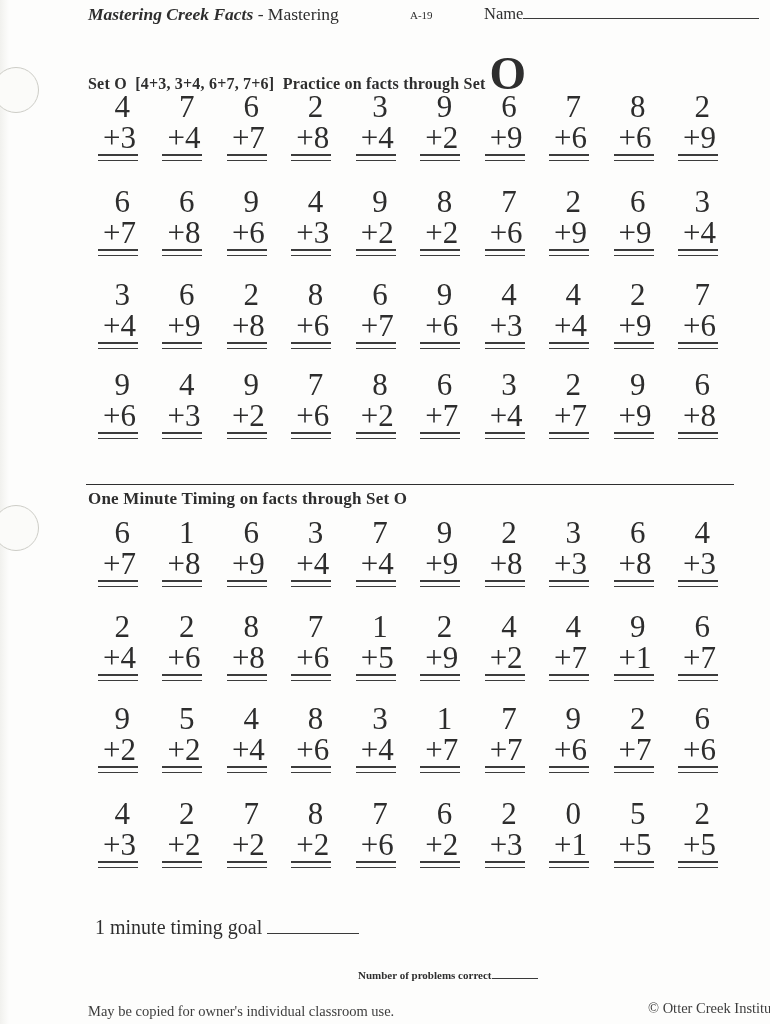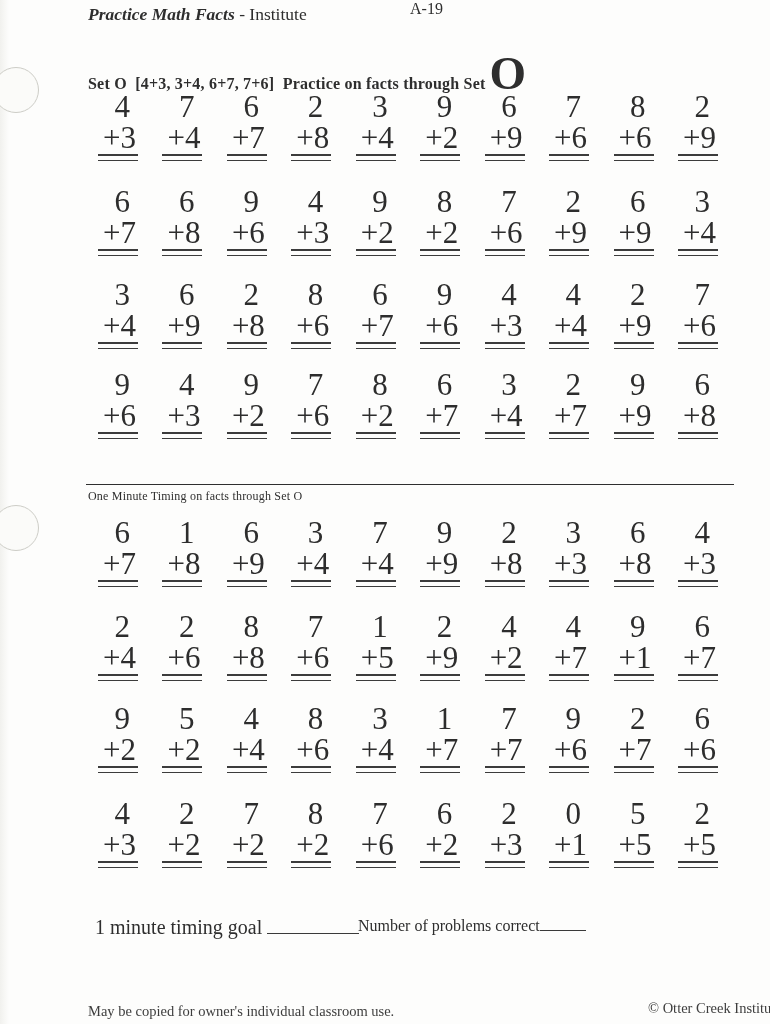--- a/index.html
+++ b/index.html
@@ -22,21 +22,21 @@
     border-radius: 50%;
     border: 1px solid #cdcdc7;
     background: #fbfbf9;
   }
   .hole.h1 { top: 67px; }
   .hole.h2 { top: 505px; }
 
   
   .title { position: absolute; left: 88px; top: 4px; font-size: 17.5px; white-space: nowrap; }
   .title .ital { font-style: italic; font-weight: bold; }
-  .page-code { position: absolute; left: 410px; top: 0; font-size: 16px; text-align: right; }
+  .page-code { position: absolute; left: 410px; top: 9px; font-size: 11px; text-align: right; }
   .name-row { position: absolute; left: 484px; top: 3px; font-size: 16.5px; white-space: nowrap; }
   .name-line { display: inline-block; width: 236px; border-bottom: 1.4px solid #3a3a3a; height: 15px; vertical-align: baseline; }
 
   
   .set-heading {
     position: absolute; left: 88px; top: 50px;
     display: flex; align-items: baseline; white-space: pre;
   }
   .set-heading .small { font-size: 16px; font-weight: bold; letter-spacing: 0.2px; }
   .set-heading .bigO { font-size: 47px; font-weight: bold; line-height: 46px; margin-left: 4px; }
@@ -53,44 +53,47 @@
   }
   .prob .top { display: block; padding-right: 8px; }
   .prob .bot {
     display: block; width: 38px; text-align: right; padding-right: 2px;
     border-bottom: 2.4px solid #3c3c3c; padding-bottom: 1px;
   }
   .prob .rule { width: 40px; height: 3.5px; border-bottom: 1.5px solid #3c3c3c; }
 
   
   .divider { position: absolute; left: 86px; top: 484px; width: 648px; border-top: 1.8px solid #2f2f2f; }
-  .timing-heading { position: absolute; left: 88px; top: 489px; font-size: 12px; font-weight: normal; letter-spacing: 0.2px; }
+  .timing-heading { position: absolute; left: 88px; top: 489px; font-size: 17px; font-weight: bold; letter-spacing: 0.2px; }
 
   
   .goal-row { position: absolute; left: 95px; top: 916px; font-size: 20px; white-space: nowrap; }
   .goal-line { display: inline-block; width: 92px; border-bottom: 1.4px solid #3a3a3a; height: 14px; margin-left: 5px; }
-  .correct-row { position: absolute; left: 358px; top: 916px; font-size: 16px; white-space: nowrap; }
+  .correct-row { position: absolute; left: 358px; top: 964px; font-size: 11px; white-space: nowrap; font-weight: bold; }
   .correct-line { display: inline-block; width: 46px; border-bottom: 1.4px solid #3a3a3a; height: 14px; }
 
   
   .footer-left { position: absolute; left: 88px; top: 1003px; font-size: 14.5px; color: #3d3d3d; text-align: right; }
   .footer-right { position: absolute; left: 648px; top: 1000px; font-size: 14.5px; color: #3d3d3d; white-space: nowrap; }
 </style>
 </head>
 <body>
 
 <div class="page">
 
   <div class="hole h1"></div>
   <div class="hole h2"></div>
 
   <div class="title">
-    <span class="ital">Practice Math Facts</span><span> - Institute</span>
+    <span class="ital">Mastering Creek Facts</span><span> - Mastering</span>
   </div>
   <div class="page-code">A-19</div>
+  <div class="name-row">
+    <span>Name</span><span class="name-line"></span>
+  </div>
 
   <div class="set-heading">
     <span class="small">Set O  [4+3, 3+4, 6+7, 7+6]  Practice on facts through Set</span>
     <span class="bigO">O</span>
   </div>
 
   <div id="practice-rows">
       <div class="prob-row" style="top: 91px;">
         <div class="prob">
           <span class="top">4</span>

